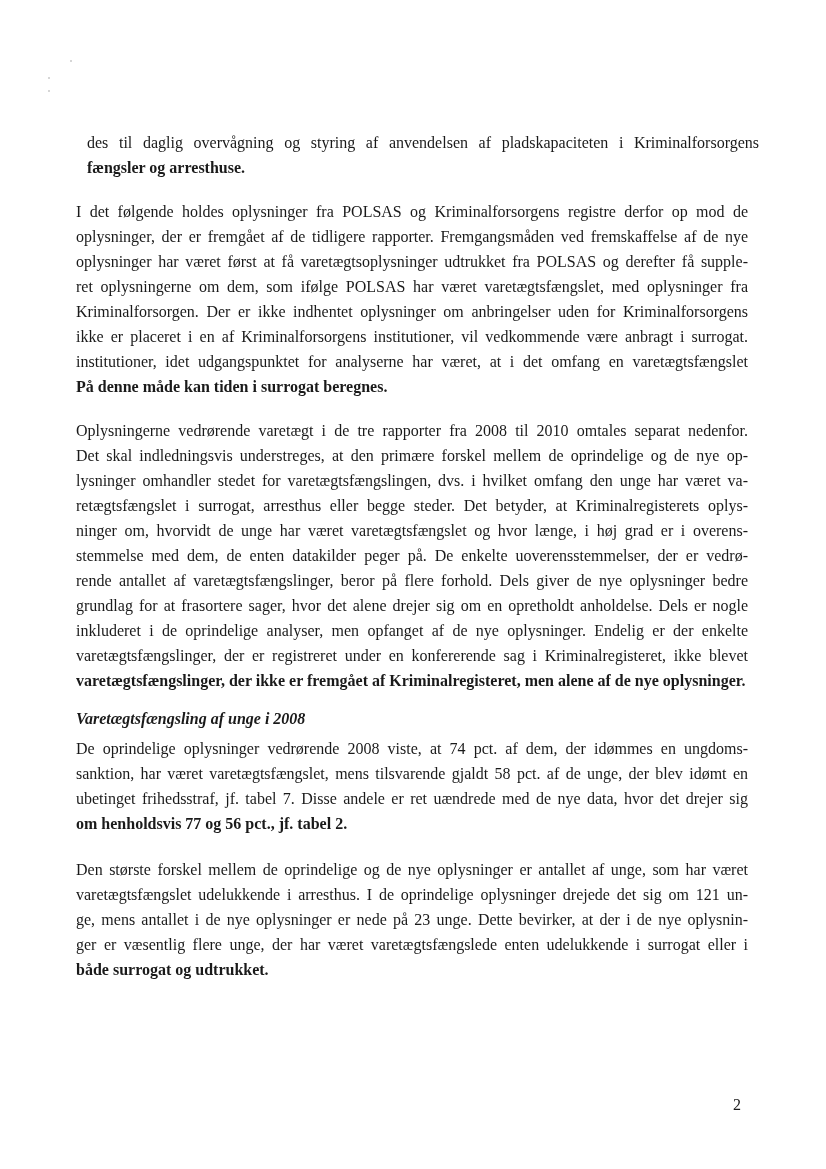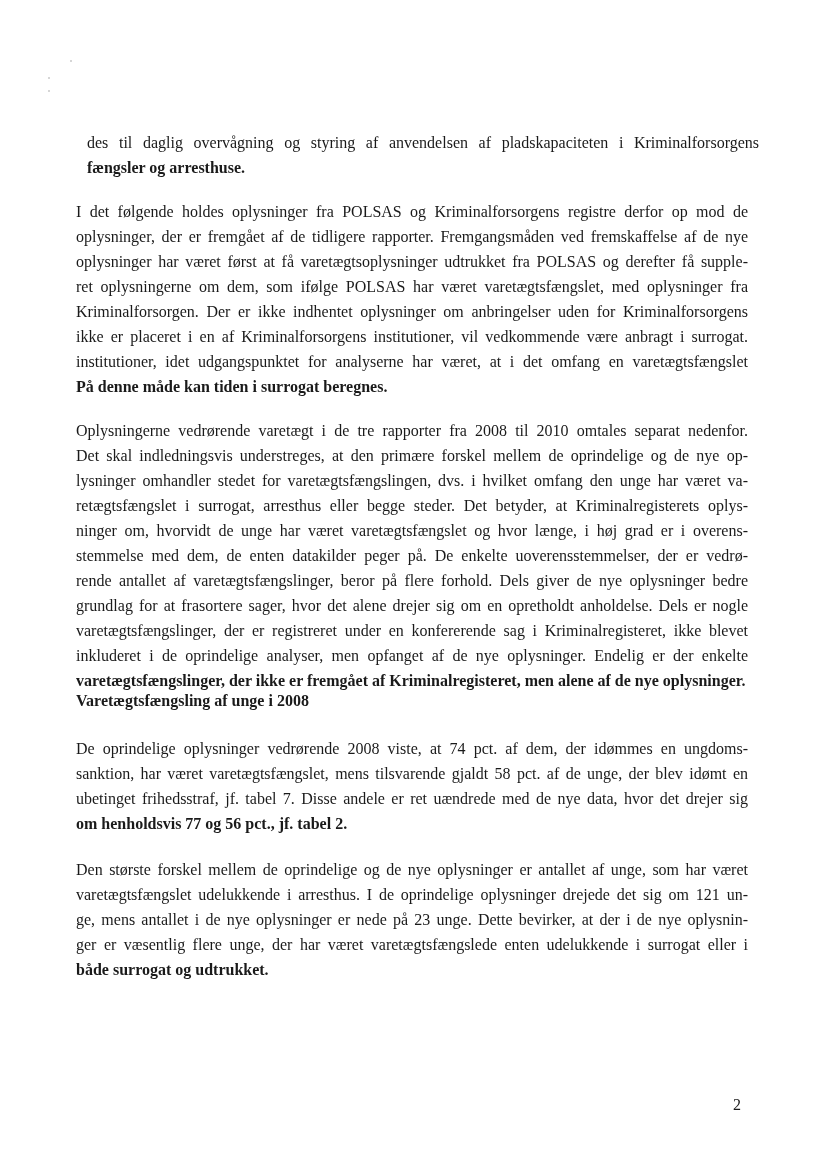--- a/index.html
+++ b/index.html
@@ -39,26 +39,26 @@
 
   <div class="para" style="top:418px;">
     <span class="line">Oplysningerne vedrørende varetægt i de tre rapporter fra 2008 til 2010 omtales separat nedenfor.</span>
     <span class="line">Det skal indledningsvis understreges, at den primære forskel mellem de oprindelige og de nye op-</span>
     <span class="line">lysninger omhandler stedet for varetægtsfængslingen, dvs. i hvilket omfang den unge har været va-</span>
     <span class="line">retægtsfængslet i surrogat, arresthus eller begge steder. Det betyder, at Kriminalregisterets oplys-</span>
     <span class="line">ninger om, hvorvidt de unge har været varetægtsfængslet og hvor længe, i høj grad er i overens-</span>
     <span class="line">stemmelse med dem, de enten datakilder peger på. De enkelte uoverensstemmelser, der er vedrø-</span>
     <span class="line">rende antallet af varetægtsfængslinger, beror på flere forhold. Dels giver de nye oplysninger bedre</span>
     <span class="line">grundlag for at frasortere sager, hvor det alene drejer sig om en opretholdt anholdelse. Dels er nogle</span>
+    <span class="line">inkluderet i de oprindelige analyser, men opfanget af de nye oplysninger. Endelig er der enkelte</span>
     <span class="line">varetægtsfængslinger, der er registreret under en konfererende sag i Kriminalregisteret, ikke blevet</span>
-    <span class="line">inkluderet i de oprindelige analyser, men opfanget af de nye oplysninger. Endelig er der enkelte</span>
     <span class="line last">varetægtsfængslinger, der ikke er fremgået af Kriminalregisteret, men alene af de nye oplysninger.</span>
   </div>
 
-  <div class="heading" style="top:688px;">Varetægtsfængsling af unge i 2008</div>
+  <div class="heading" style="top:706px;font-style:italic;">Varetægtsfængsling af unge i 2008</div>
 
   <div class="para" style="top:736px;">
     <span class="line">De oprindelige oplysninger vedrørende 2008 viste, at 74 pct. af dem, der idømmes en ungdoms-</span>
     <span class="line">sanktion, har været varetægtsfængslet, mens tilsvarende gjaldt 58 pct. af de unge, der blev idømt en</span>
     <span class="line">ubetinget frihedsstraf, jf. tabel 7. Disse andele er ret uændrede med de nye data, hvor det drejer sig</span>
     <span class="line last">om henholdsvis 77 og 56 pct., jf. tabel 2.</span>
   </div>
 
   <div class="para" style="top:857px;">
     <span class="line">Den største forskel mellem de oprindelige og de nye oplysninger er antallet af unge, som har været</span>

